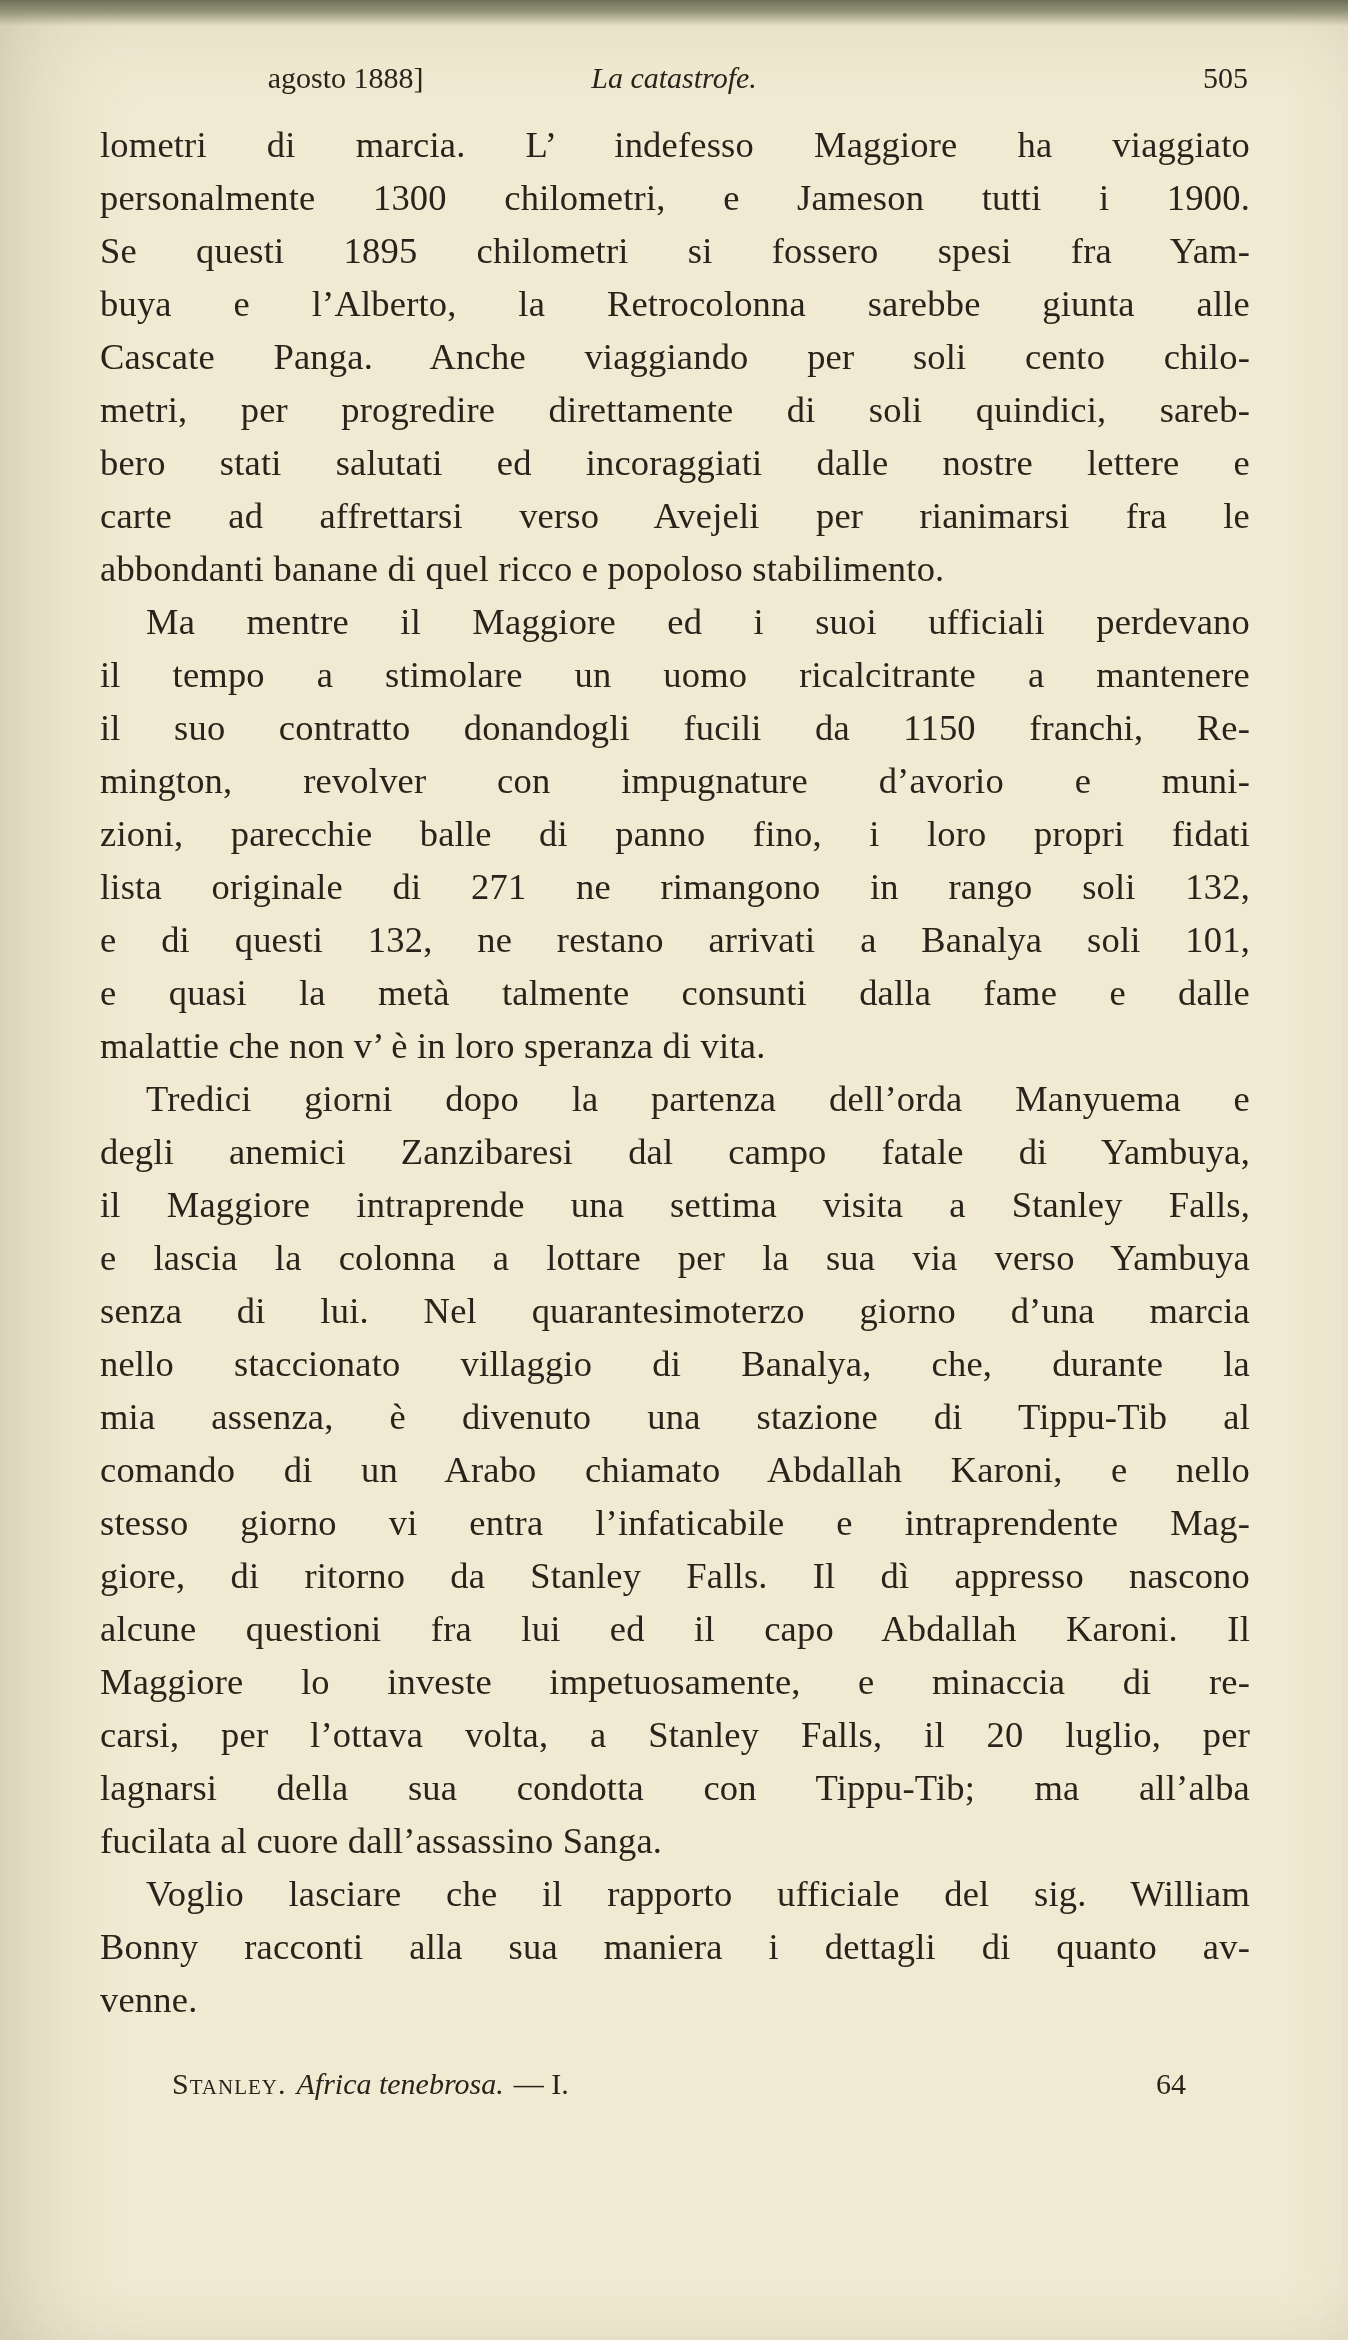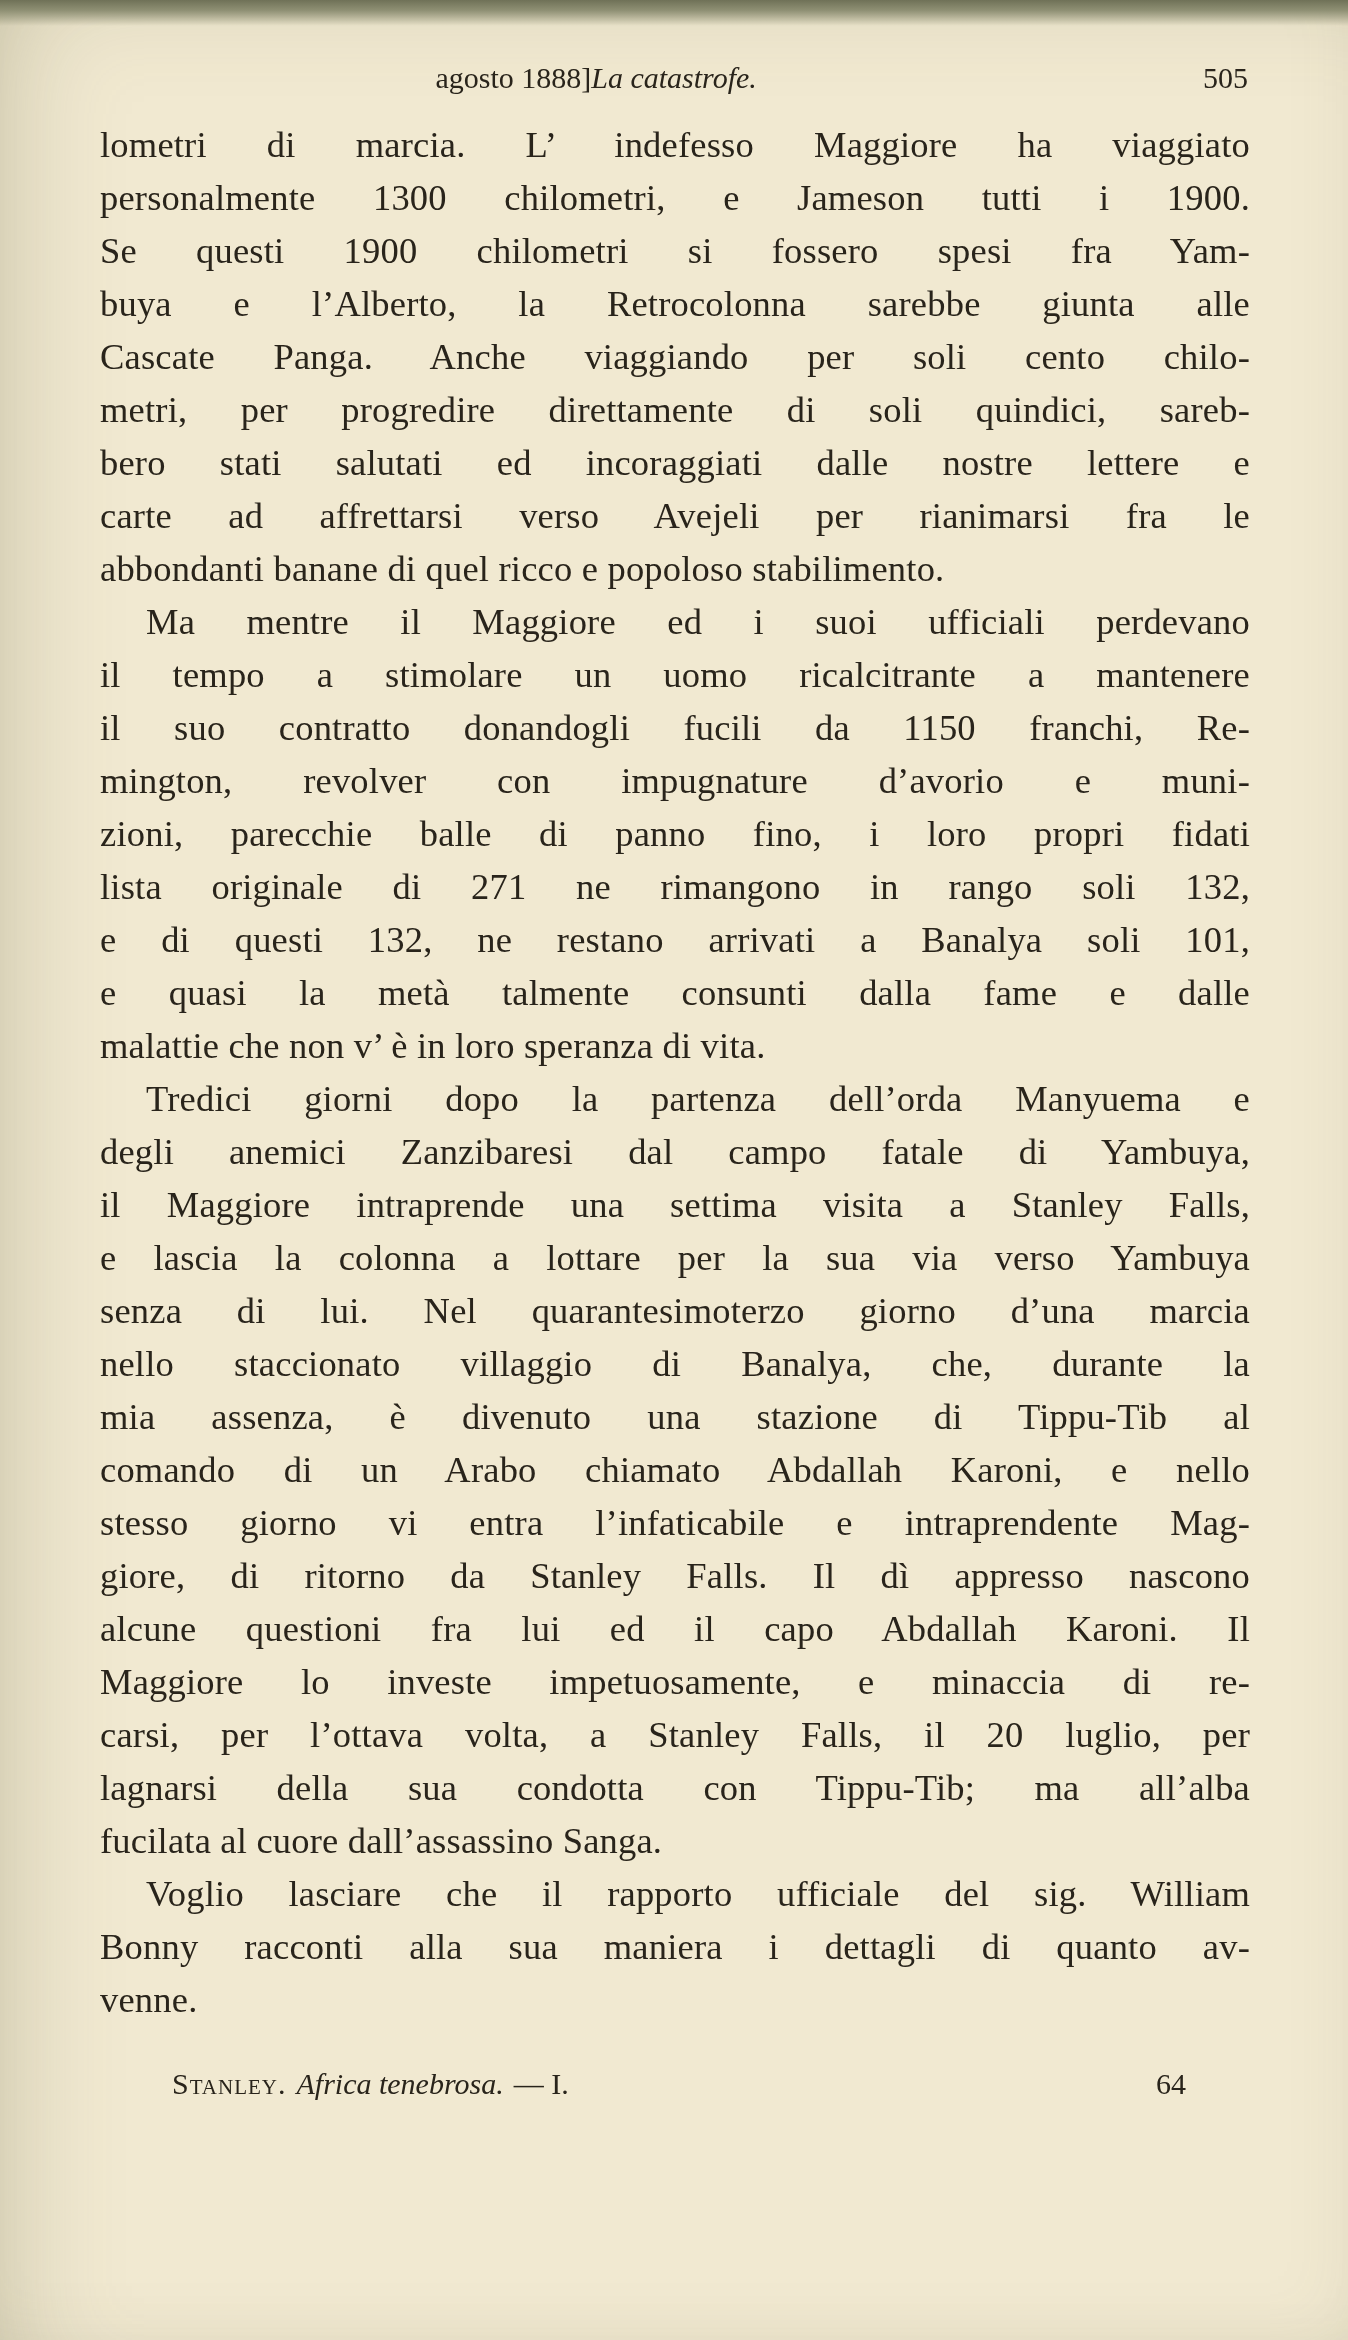--- a/index.html
+++ b/index.html
@@ -27,21 +27,21 @@
     pointer-events: none;
   }
   .running-head {
     margin: 60px 100px 0 100px;
     display: grid;
     grid-template-columns: 1fr auto 1fr;
     align-items: baseline;
     font-size: 30px;
     line-height: 36px;
   }
-  .running-head .head-left  { text-align: right;  }
+  .running-head .head-left  { text-align: center;  }
   .running-head .head-center{ text-align: center; font-style: italic; }
   .running-head .head-right { text-align: right; }
 
   .body-text {
     margin: 22px 98px 0 100px;
     font-size: 36.5px;
     line-height: 53px;
     letter-spacing: 0.2px;
   }
   .paragraph { margin: 0; }
@@ -86,21 +86,21 @@
   <header class="running-head">
     <span class="head-left">agosto 1888]</span>
     <span class="head-center">La catastrofe.</span>
     <span class="head-right">505</span>
   </header>
 
   <main class="body-text" id="body-text">
       <div class="paragraph">
         <div class="line">lometri di marcia. L’ indefesso Maggiore ha viaggiato</div>
         <div class="line">personalmente 1300 chilometri, e Jameson tutti i 1900.</div>
-        <div class="line">Se questi 1900 chilometri si fossero spesi fra Yam-</div>
+        <div class="line">Se questi 1895 chilometri si fossero spesi fra Yam-</div>
         <div class="line">buya e l’Alberto, la Retrocolonna sarebbe giunta alle</div>
         <div class="line">Cascate Panga. Anche viaggiando per soli cento chilo-</div>
         <div class="line">metri, per progredire direttamente di soli quindici, sareb-</div>
         <div class="line">bero stati salutati ed incoraggiati dalle nostre lettere e</div>
         <div class="line">carte ad affrettarsi verso Avejeli per rianimarsi fra le</div>
         <div class="line last">abbondanti banane di quel ricco e popoloso stabilimento.</div>
       </div>
       <div class="paragraph">
         <div class="line indent">Ma mentre il Maggiore ed i suoi ufficiali perdevano</div>
         <div class="line">il tempo a stimolare un uomo ricalcitrante a mantenere</div>

